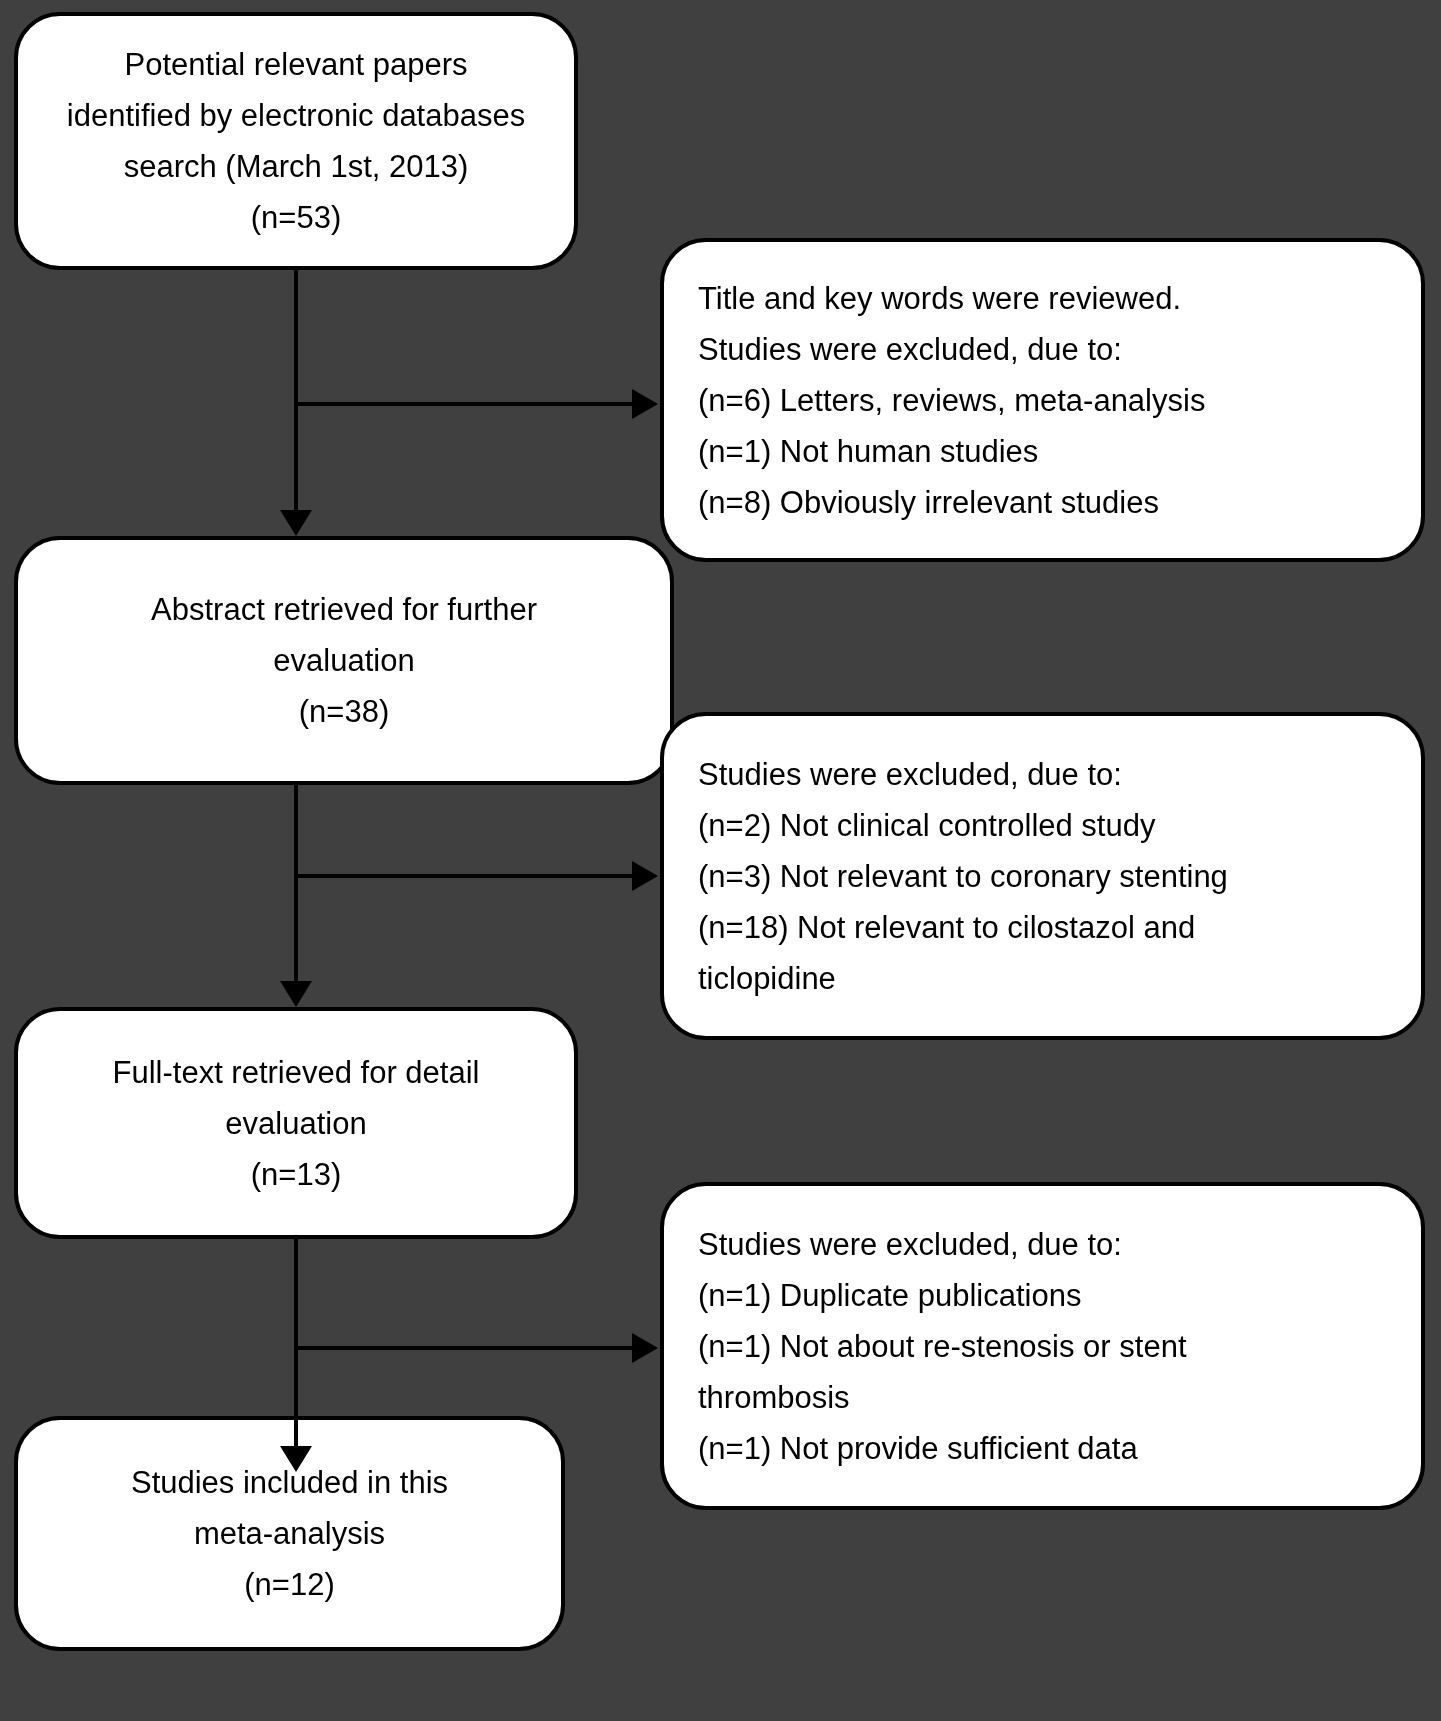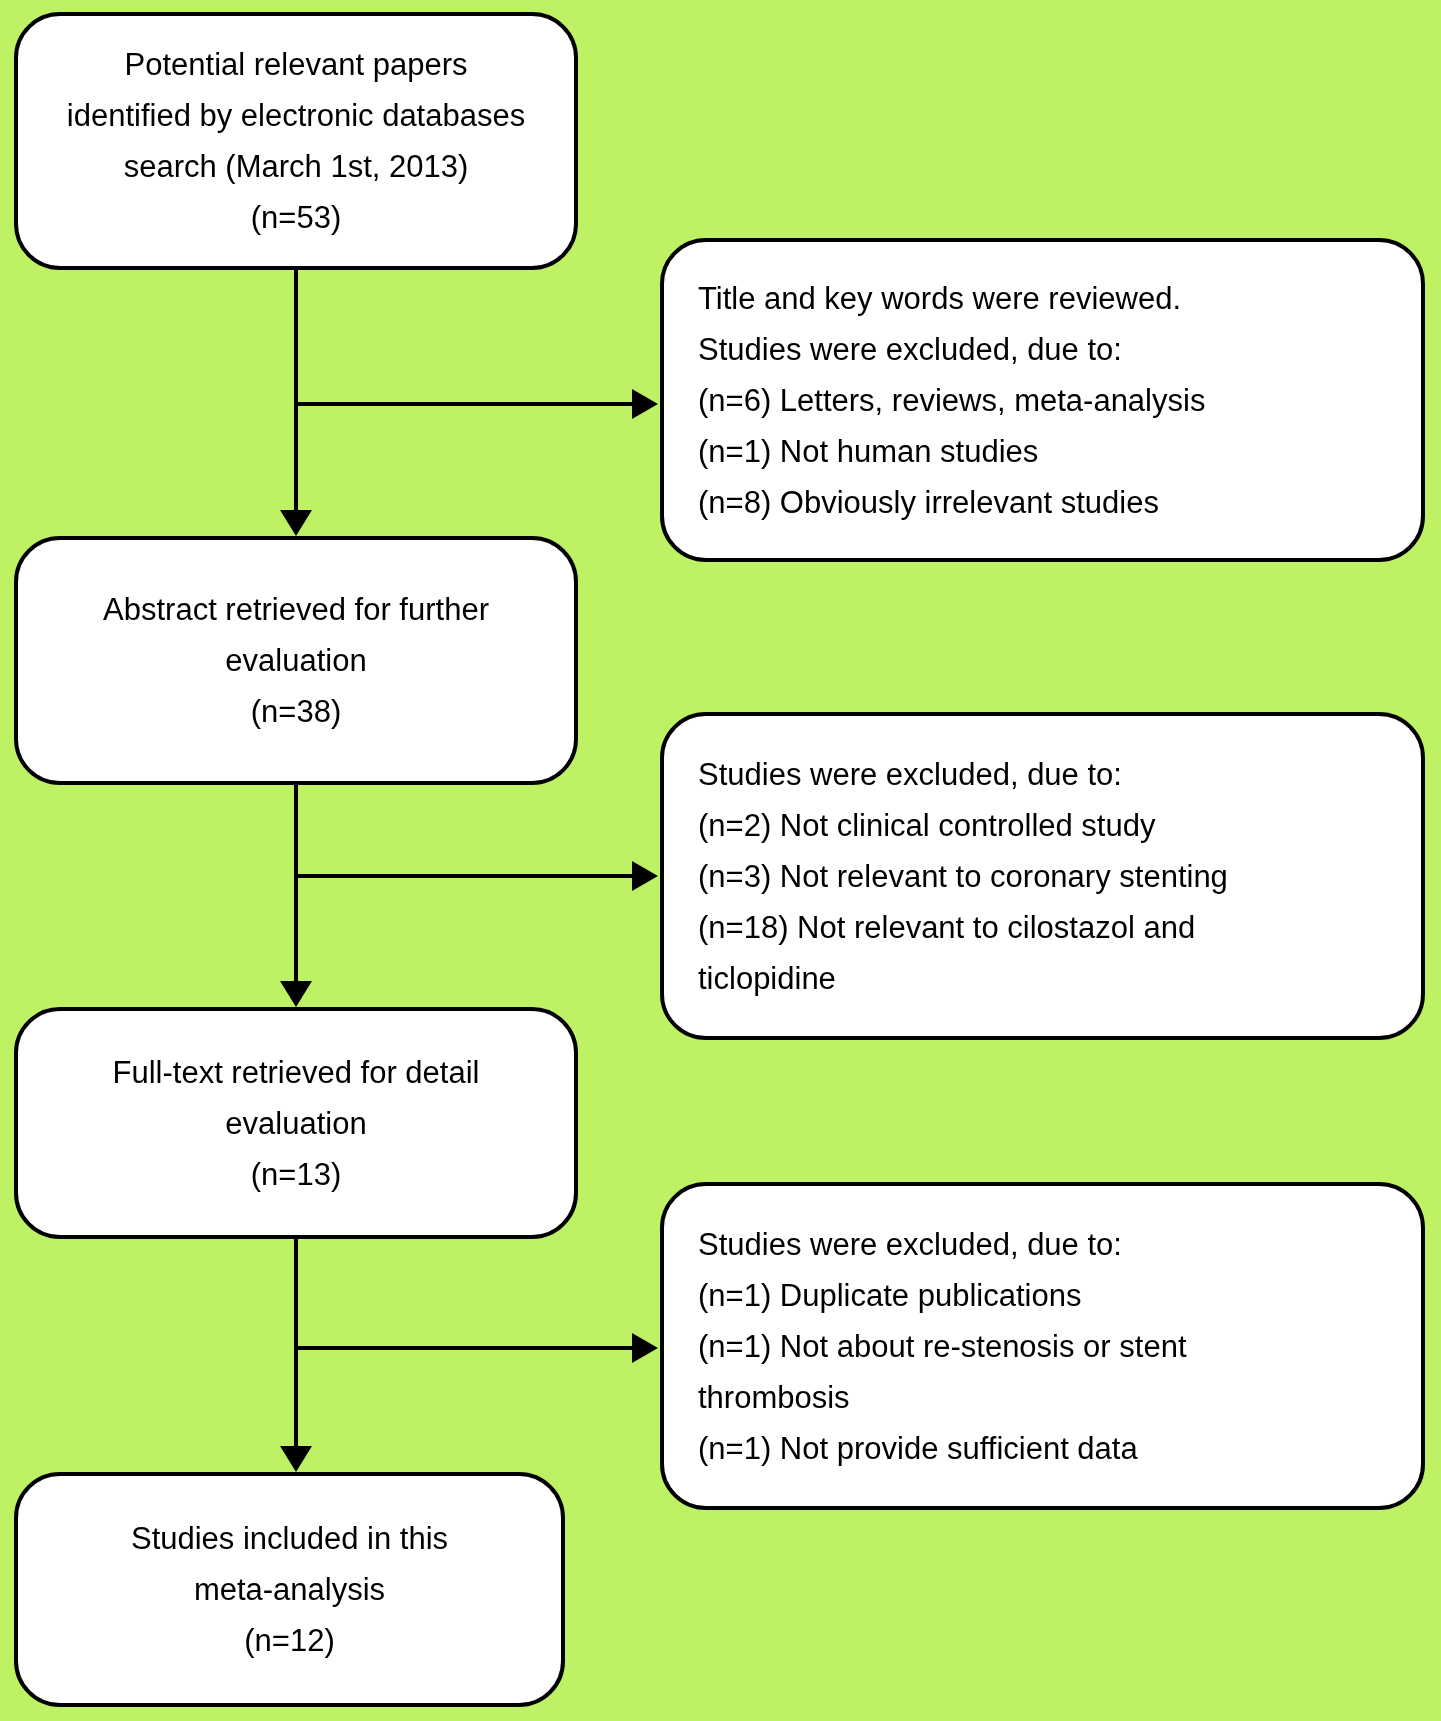--- a/index.html
+++ b/index.html
@@ -4,21 +4,21 @@
 <style>
   html, body {
     margin: 0;
     padding: 0;
     background: #ffffff;
   }
   .canvas {
     position: relative;
     width: 1441px;
     height: 1721px;
-    background: #bef264;
+    background: #404040;
     font-family: "Liberation Sans", "DejaVu Sans", sans-serif;
     color: #000000;
     overflow: hidden;
   }
   .box {
     position: absolute;
     border: 4px solid #000000;
     border-radius: 46px;
     background: #ffffff;
     box-sizing: border-box;
@@ -76,33 +76,33 @@
 
 <div class="canvas">
 
   <div class="box left-col" style="left:14px; top:12px; width:564px; height:258px;">
     <div class="box-text">Potential relevant papers
 identified by electronic databases
 search (March 1st, 2013)
 (n=53)</div>
   </div>
 
-  <div class="box left-col" style="left:14px; top:536px; width:564px; height:249px;">
+  <div class="box left-col" style="left:14px; top:536px; width:660px; height:249px;">
     <div class="box-text">Abstract retrieved for further
 evaluation
 (n=38)</div>
   </div>
 
   <div class="box left-col" style="left:14px; top:1007px; width:564px; height:232px;">
     <div class="box-text">Full-text retrieved for detail
 evaluation
 (n=13)</div>
   </div>
 
-  <div class="box left-col" style="left:14px; top:1472px; width:551px; height:235px;">
+  <div class="box left-col" style="left:14px; top:1416px; width:551px; height:235px;">
     <div class="box-text">Studies included in this
 meta-analysis
 (n=12)</div>
   </div>
 
   <div class="box right-col" style="left:660px; top:238px; width:765px; height:324px;">
     <div class="box-text">Title and key words were reviewed.
 Studies were excluded, due to:
 (n=6) Letters, reviews, meta-analysis
 (n=1) Not human studies

